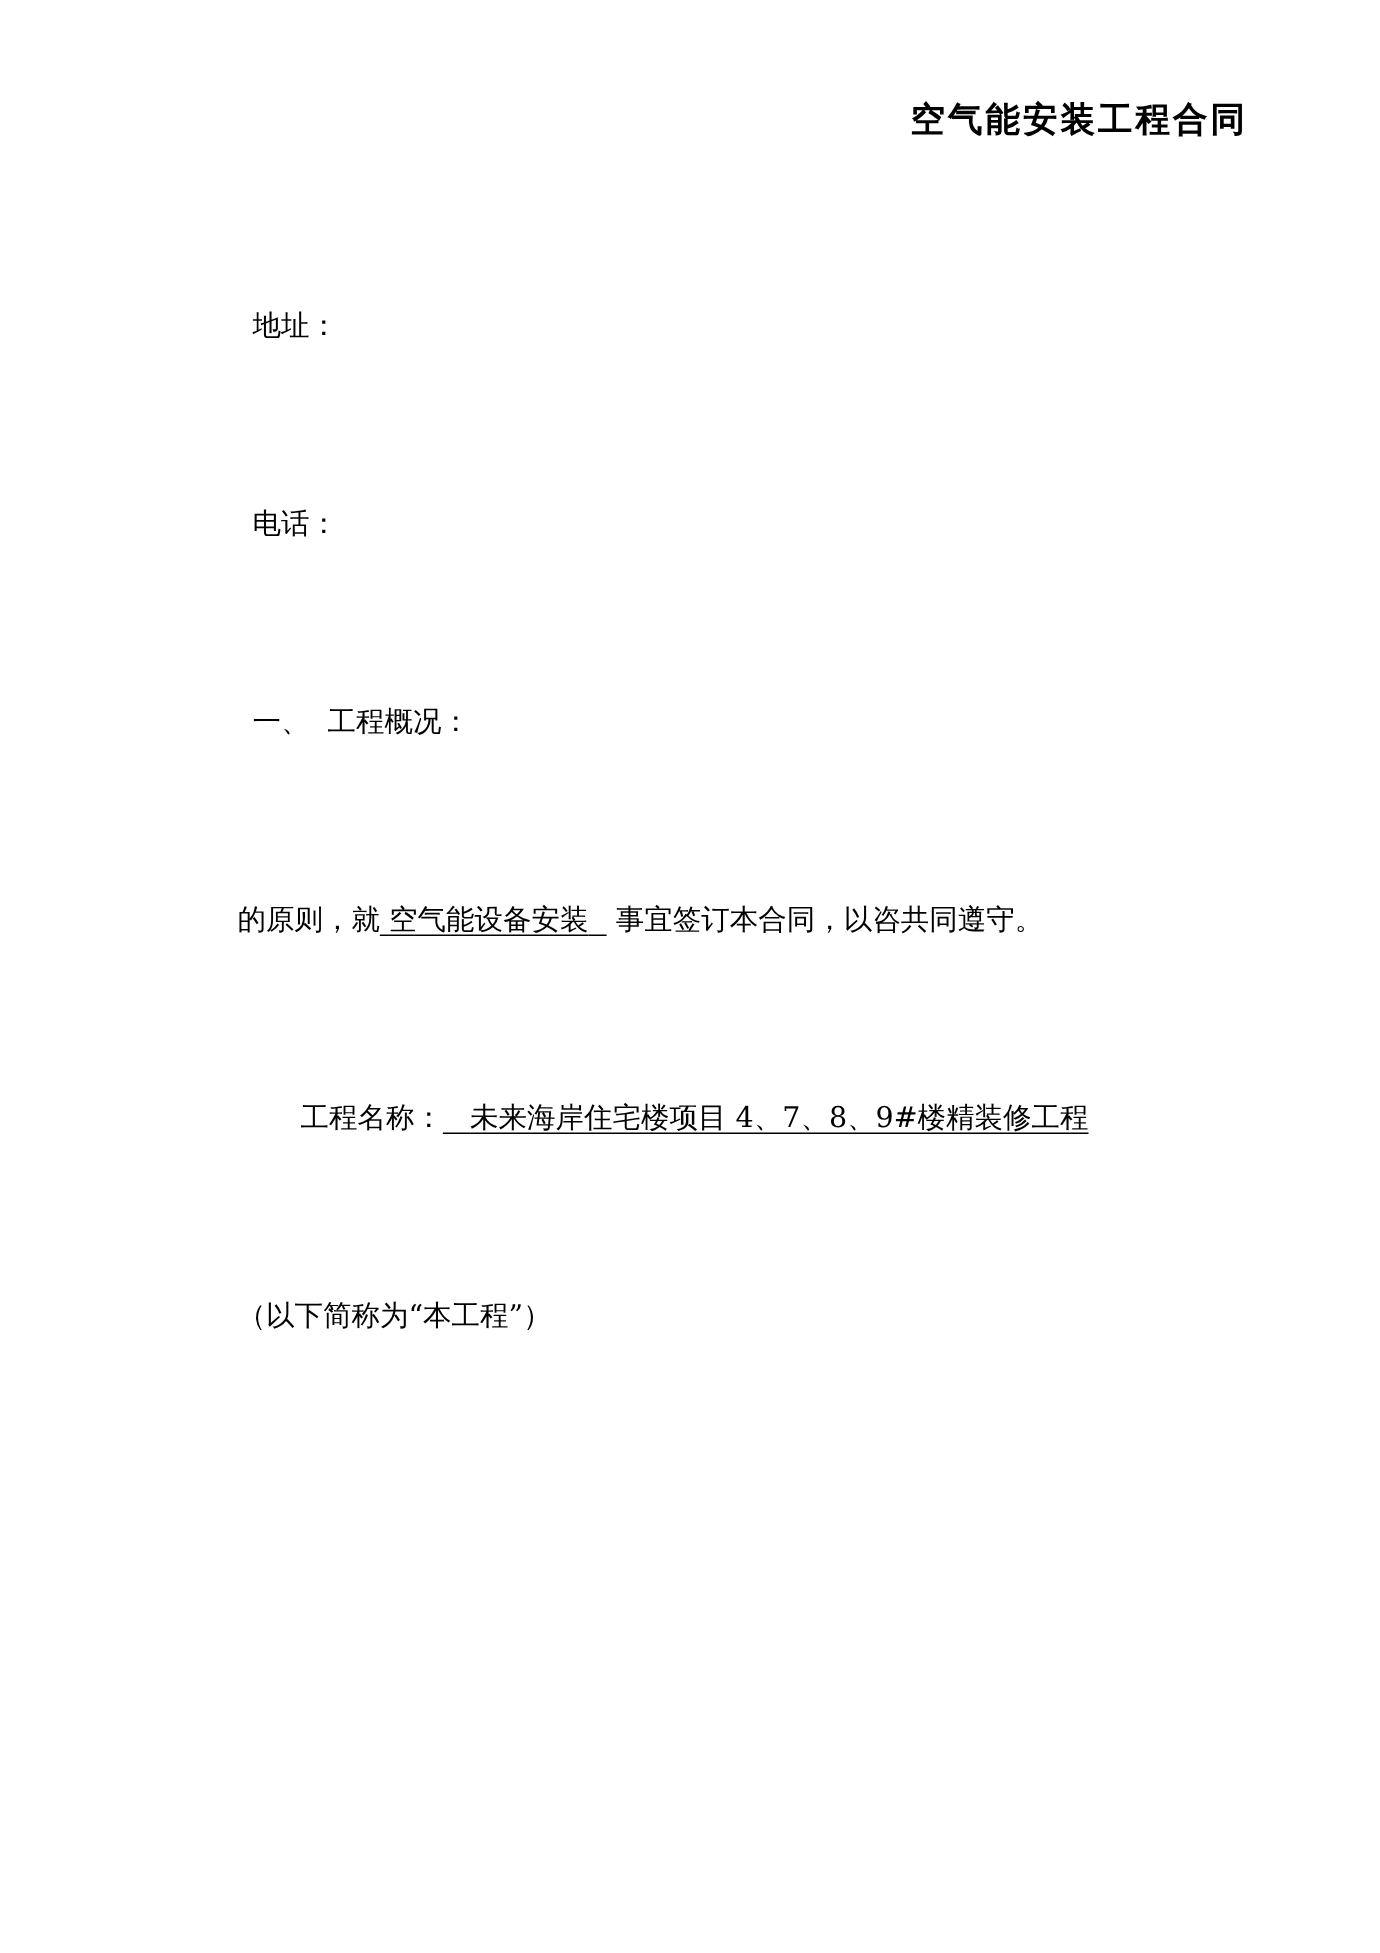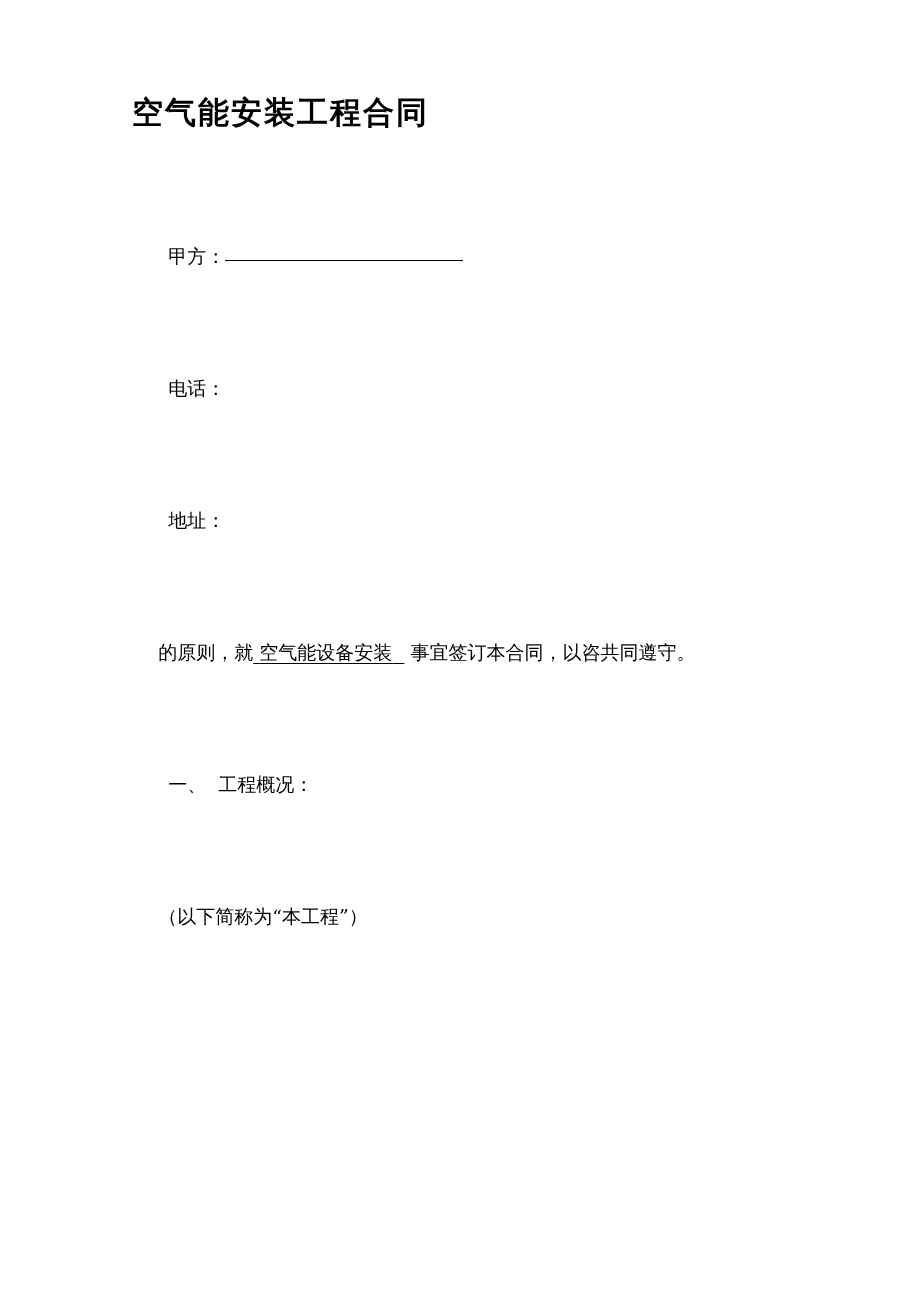--- a/index.html
+++ b/index.html
@@ -17,24 +17,24 @@
   .page {
     width: 920px;
     height: 1302px;
     box-sizing: border-box;
     padding: 60px 88px 0 122px;
     position: relative;
   }
   .doc-title {
     font-family: "DejaVu Sans", "Liberation Sans", sans-serif;
     font-weight: bold;
-    font-size: 31px;
-    text-align: left;
+    font-size: 23px;
+    text-align: right;
     letter-spacing: 2px;
-    margin: 32px 0 0 0;
+    margin: 4px 0 0 0;
     padding-left: 10px;
   }
   .body-block {
     margin-top: 56px;
     font-size: 19px;
     line-height: 44px;
   }
   .line {
     white-space: pre-wrap;
   }
@@ -53,41 +53,41 @@
 </style>
 </head>
 <body>
 
 <div class="page">
 
   <div class="doc-title">空气能安装工程合同</div>
 
   <div class="body-block">
 
+
+
     <div class="line indent-sp">
-      <span>甲方：</span><span class="blank-short"></span>
+      <span>地址：</span>
     </div>
-
 
     <div class="line indent-sp">
       <span>电话：</span>
     </div>
 
+
     <div class="line indent-sp">
-      <span>地址：</span>
+      <span>一、  工程概况：</span>
     </div>
-
 
     <div class="line">
       <span>的原则，就</span><span class="u">&nbsp;<span>空气能设备安装</span>&nbsp;&nbsp;</span>&nbsp;<span>事宜签订本合同，以咨共同遵守。</span>
     </div>
 
-    <div class="line indent-sp">
-      <span>一、  工程概况：</span>
+    <div class="line indent-2">
+      <span>工程名称：</span><span class="u">&nbsp;&nbsp;&nbsp;<span>未来海岸住宅楼项目 4、7、8、9#楼精装修工程</span></span>
     </div>
-
 
     <div class="line">
       <span>（以下简称为“本工程”）</span>
     </div>
 
   </div>
 </div>
 
 </body></html>

